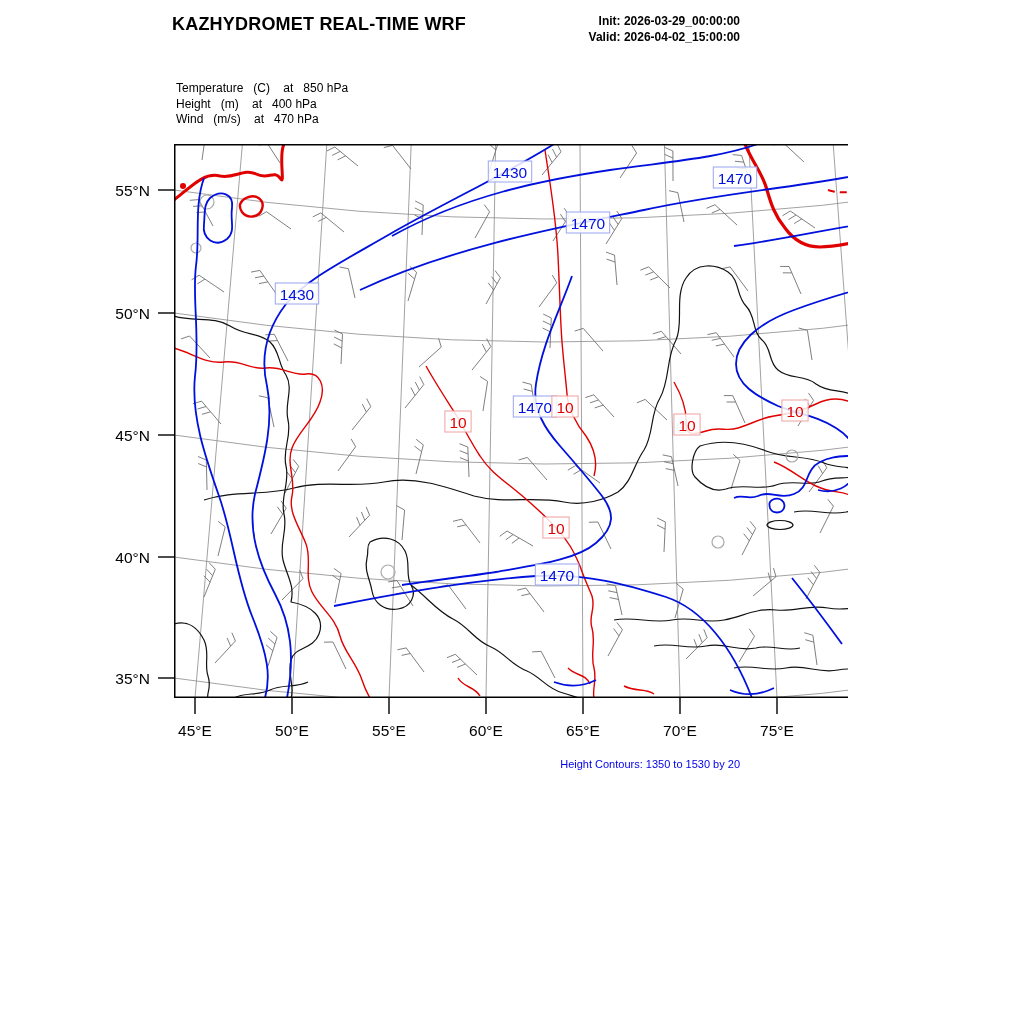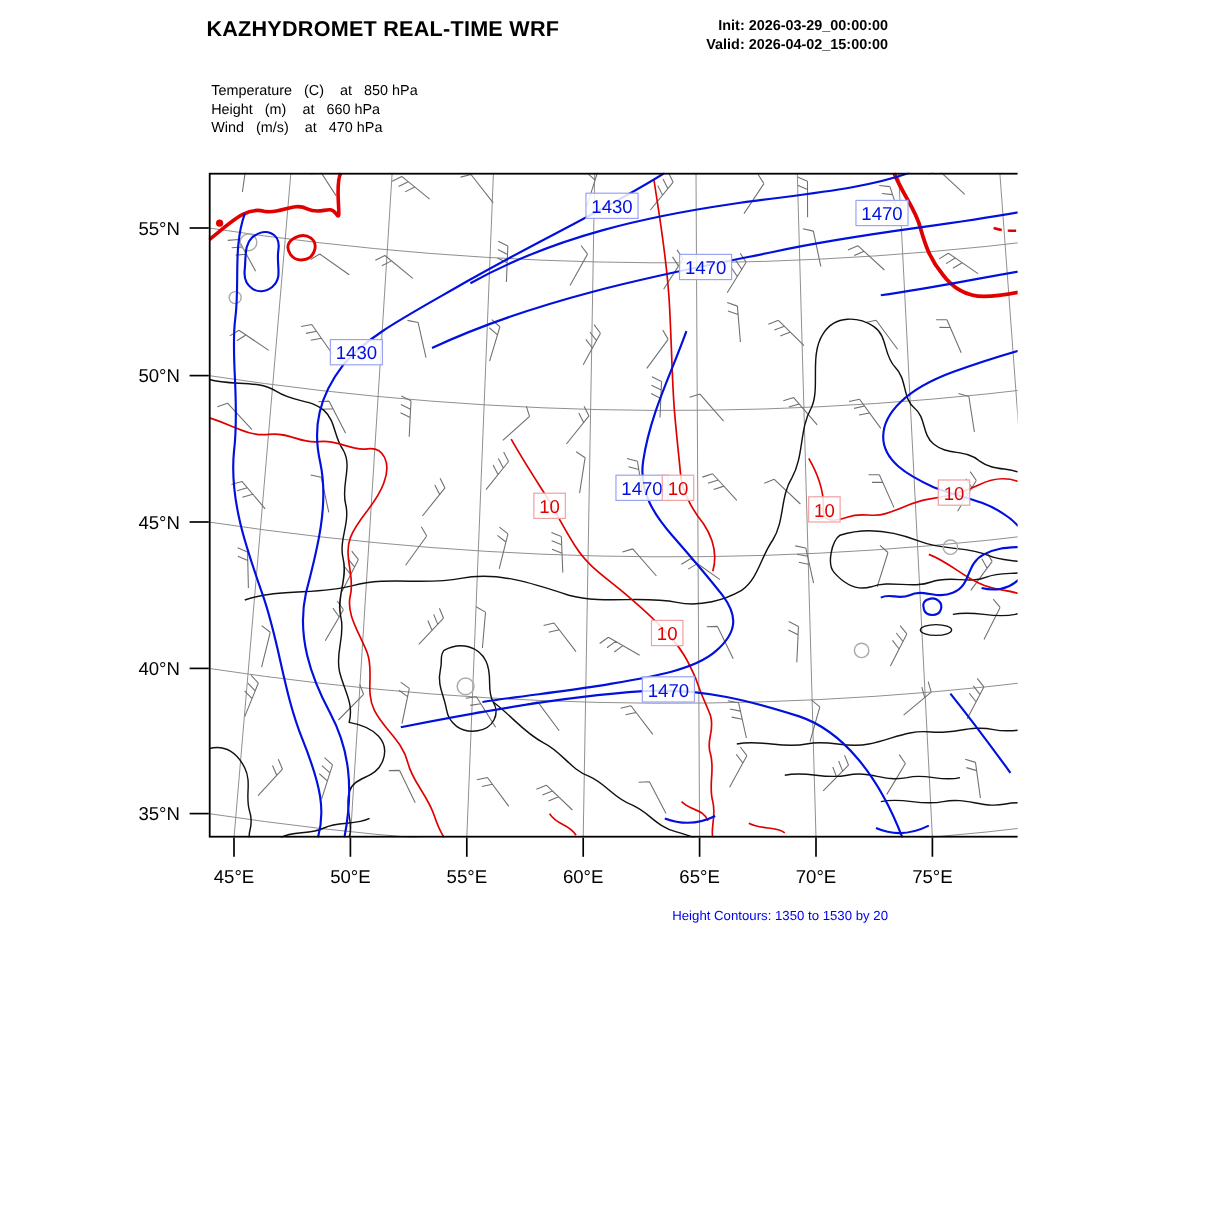--- a/index.html
+++ b/index.html
@@ -1,40 +1,40 @@
 <!DOCTYPE html>
 <html><head>
 <meta charset="utf-8">
 <style>
   html,body{margin:0;padding:0;background:#fff;}
   .canvas{position:relative;width:848px;height:1024px;background:#fff;overflow:hidden;
           font-family:"Liberation Sans",sans-serif;color:#000;}
   .title{position:absolute;left:172px;top:14px;font-size:18px;font-weight:bold;letter-spacing:.2px;}
   .initblock{position:absolute;right:108px;top:13px;text-align:right;font-size:12px;font-weight:bold;line-height:16px;margin-left:16px;}
-  .legend{position:absolute;left:176px;top:68px;font-size:12px;line-height:15.5px;}
+  .legend{position:absolute;left:176px;top:81px;font-size:12px;line-height:15.5px;}
   .legend-line{white-space:pre;}
   .mapwrap{position:absolute;left:100px;top:130px;width:860px;height:620px;}
   .footer{position:absolute;right:108px;top:751px;text-align:right;font-size:11px;line-height:27px;}
   svg text{font-family:"Liberation Sans",sans-serif;}
 </style>
 </head>
 <body>
 
 <div class="canvas">
 
   <div class="title">KAZHYDROMET REAL-TIME WRF</div>
 
   <div class="initblock">
     <div>Init: 2026-03-29_00:00:00</div>
     <div>Valid: 2026-04-02_15:00:00</div>
   </div>
 
   <div class="legend">
     <div class="legend-line">Temperature   (C)    at   850 hPa</div>
-    <div class="legend-line">Height   (m)    at   660 hPa</div>
+    <div class="legend-line">Height   (m)    at   400 hPa</div>
     <div class="legend-line">Wind   (m/s)    at   470 hPa</div>
   </div>
 
   <div class="mapwrap">
   <svg id="map-svg" width="860" height="620" viewBox="0 0 860 620">
     <defs>
       <clipPath id="plotclip">
             <rect x="0" y="0" width="741" height="554"></rect>
           </clipPath>
     </defs>

